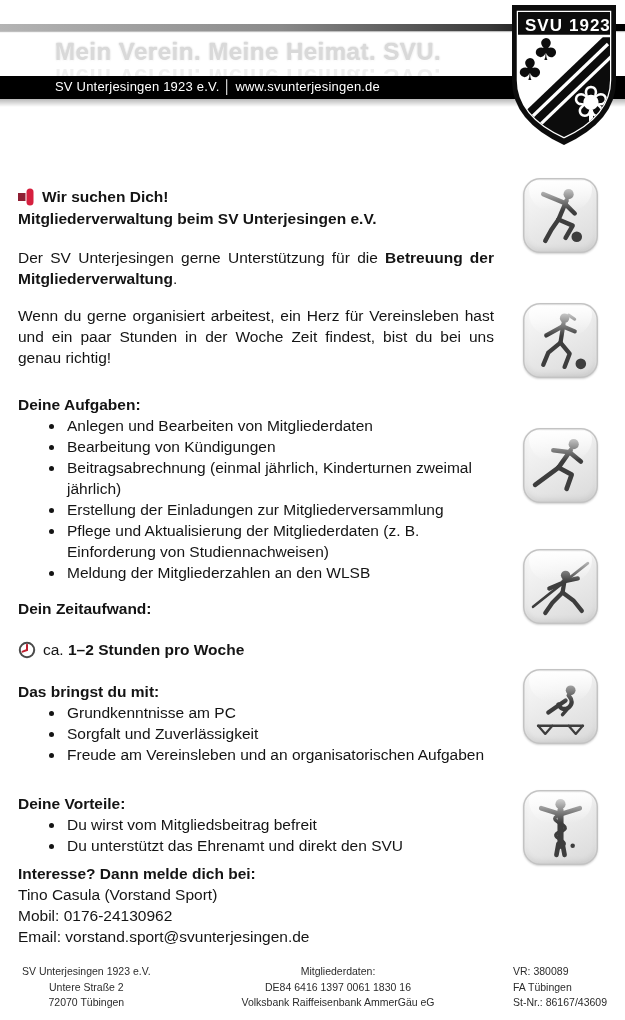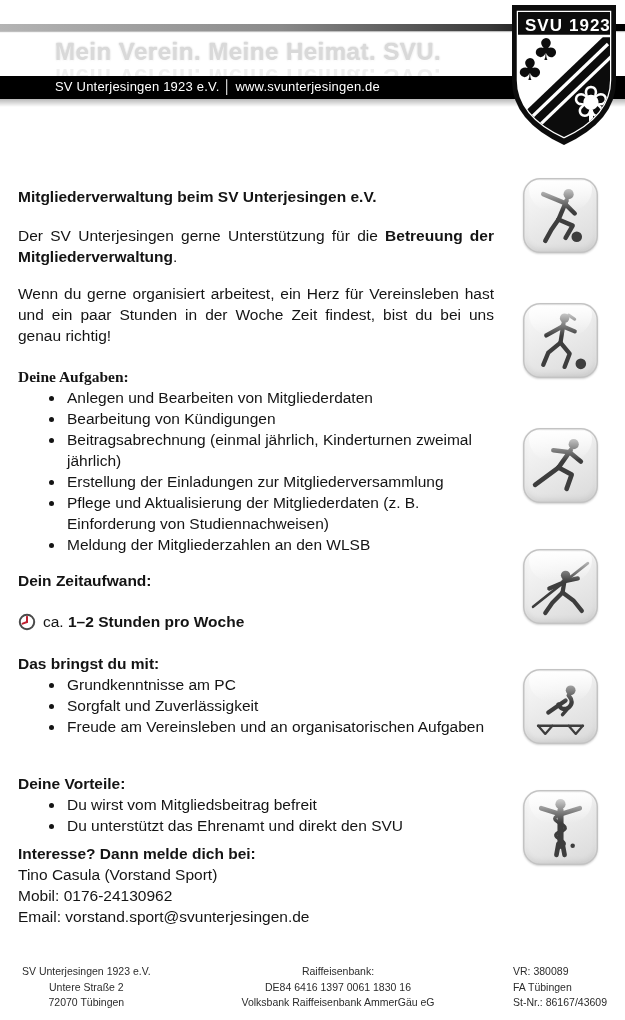--- a/index.html
+++ b/index.html
@@ -46,24 +46,24 @@
   .main-text {
     position:absolute; left:18px; top:186px; width:476px;
     font-size:15.5px; line-height:21px;
   }
   .announce-line1 { font-weight:bold; line-height:22px; display:flex; align-items:center; gap:7px; }
   .announce-line2 { font-weight:bold; line-height:22px; }
   .para { text-align:justify; margin:0; }
   .p1 { margin-top:17px; }
   .p2 { margin-top:16px; }
   .sec-head { font-weight:bold; margin:0; }
-  .mt-tasks { margin-top:20px;font-family:Liberation Serif, serif; }
+  .mt-tasks { margin-top:26px; }
   .mt-time  { margin-top:15px; }
   .mt-bring { margin-top:20px; }
-  .mt-benefits { margin-top:36px; }
+  .mt-benefits { margin-top:28px; }
   .mt-contact { margin-top:7px; }
   ul.bullets { margin:0; padding:0 0 0 47px; list-style:disc; }
   ul.bullets li { padding-left:2px; }
   .clock-line { margin-top:20px; line-height:22px; display:flex; align-items:center; gap:7px; }
   .contact-line { line-height:21px; }
   b { font-weight:bold; }
   
   .tile {
     position:absolute; left:523px; width:75px; height:75px;
     border-radius:17px;
@@ -131,20 +131,27 @@
         <text x="85" y="117" font-size="44" font-family="DejaVu Sans, sans-serif" fill="#ffffff" text-anchor="middle">❀</text>
       </g>
 
       <text x="19" y="31" font-size="17" font-weight="bold" font-family="Liberation Sans, sans-serif" fill="#ffffff" letter-spacing="1">SVU</text>
       <text x="63" y="31" font-size="17" font-weight="bold" font-family="Liberation Sans, sans-serif" fill="#ffffff" letter-spacing="1">1923</text>
     </svg>
   </div>
 
   <div class="main-text">
 
+    <div class="announce-line1">
+      <svg width="17" height="20" viewBox="0 0 17 20">
+        <rect x="0" y="6" width="7.5" height="8" fill="#8e1f33"></rect>
+        <rect x="8.5" y="1.5" width="7" height="17" rx="3.5" fill="#d6203f"></rect>
+      </svg>
+      <span>Wir suchen Dich!</span>
+    </div>
     <div class="announce-line2">Mitgliederverwaltung beim SV Unterjesingen e.V.</div>
 
     <p class="para p1"><span>Der SV Unterjesingen gerne Unterstützung für die </span><b>Betreuung der Mitgliederverwaltung</b><span>.</span></p>
 
     <p class="para p2">Wenn du gerne organisiert arbeitest, ein Herz für Vereinsleben hast und ein paar Stunden in der Woche Zeit findest, bist du bei uns genau richtig!</p>
 
     <div class="sec-head mt-tasks">Deine Aufgaben:</div>
     <ul class="bullets">
         <li>Anlegen und Bearbeiten von Mitgliederdaten</li>
         <li>Bearbeitung von Kündigungen</li>
@@ -255,21 +262,21 @@
       <circle cx="44" cy="50" r="2.2" fill="#3d3d3d" stroke="none"></circle>
     </svg>
   </div>
 
   <div class="footer-col footer-left">
       <div>SV Unterjesingen 1923 e.V.</div>
       <div>Untere Straße 2</div>
       <div>72070 Tübingen</div>
     </div>
   <div class="footer-col footer-center">
-      <div>Raiffeisenbank:</div>
+      <div>Mitgliederdaten:</div>
       <div>DE84 6416 1397 0061 1830 16</div>
       <div>Volksbank Raiffeisenbank AmmerGäu eG</div>
     </div>
   <div class="footer-col footer-right">
       <div>VR: 380089</div>
       <div>FA Tübingen</div>
       <div>St-Nr.: 86167/43609</div>
     </div>
 
 </div>

